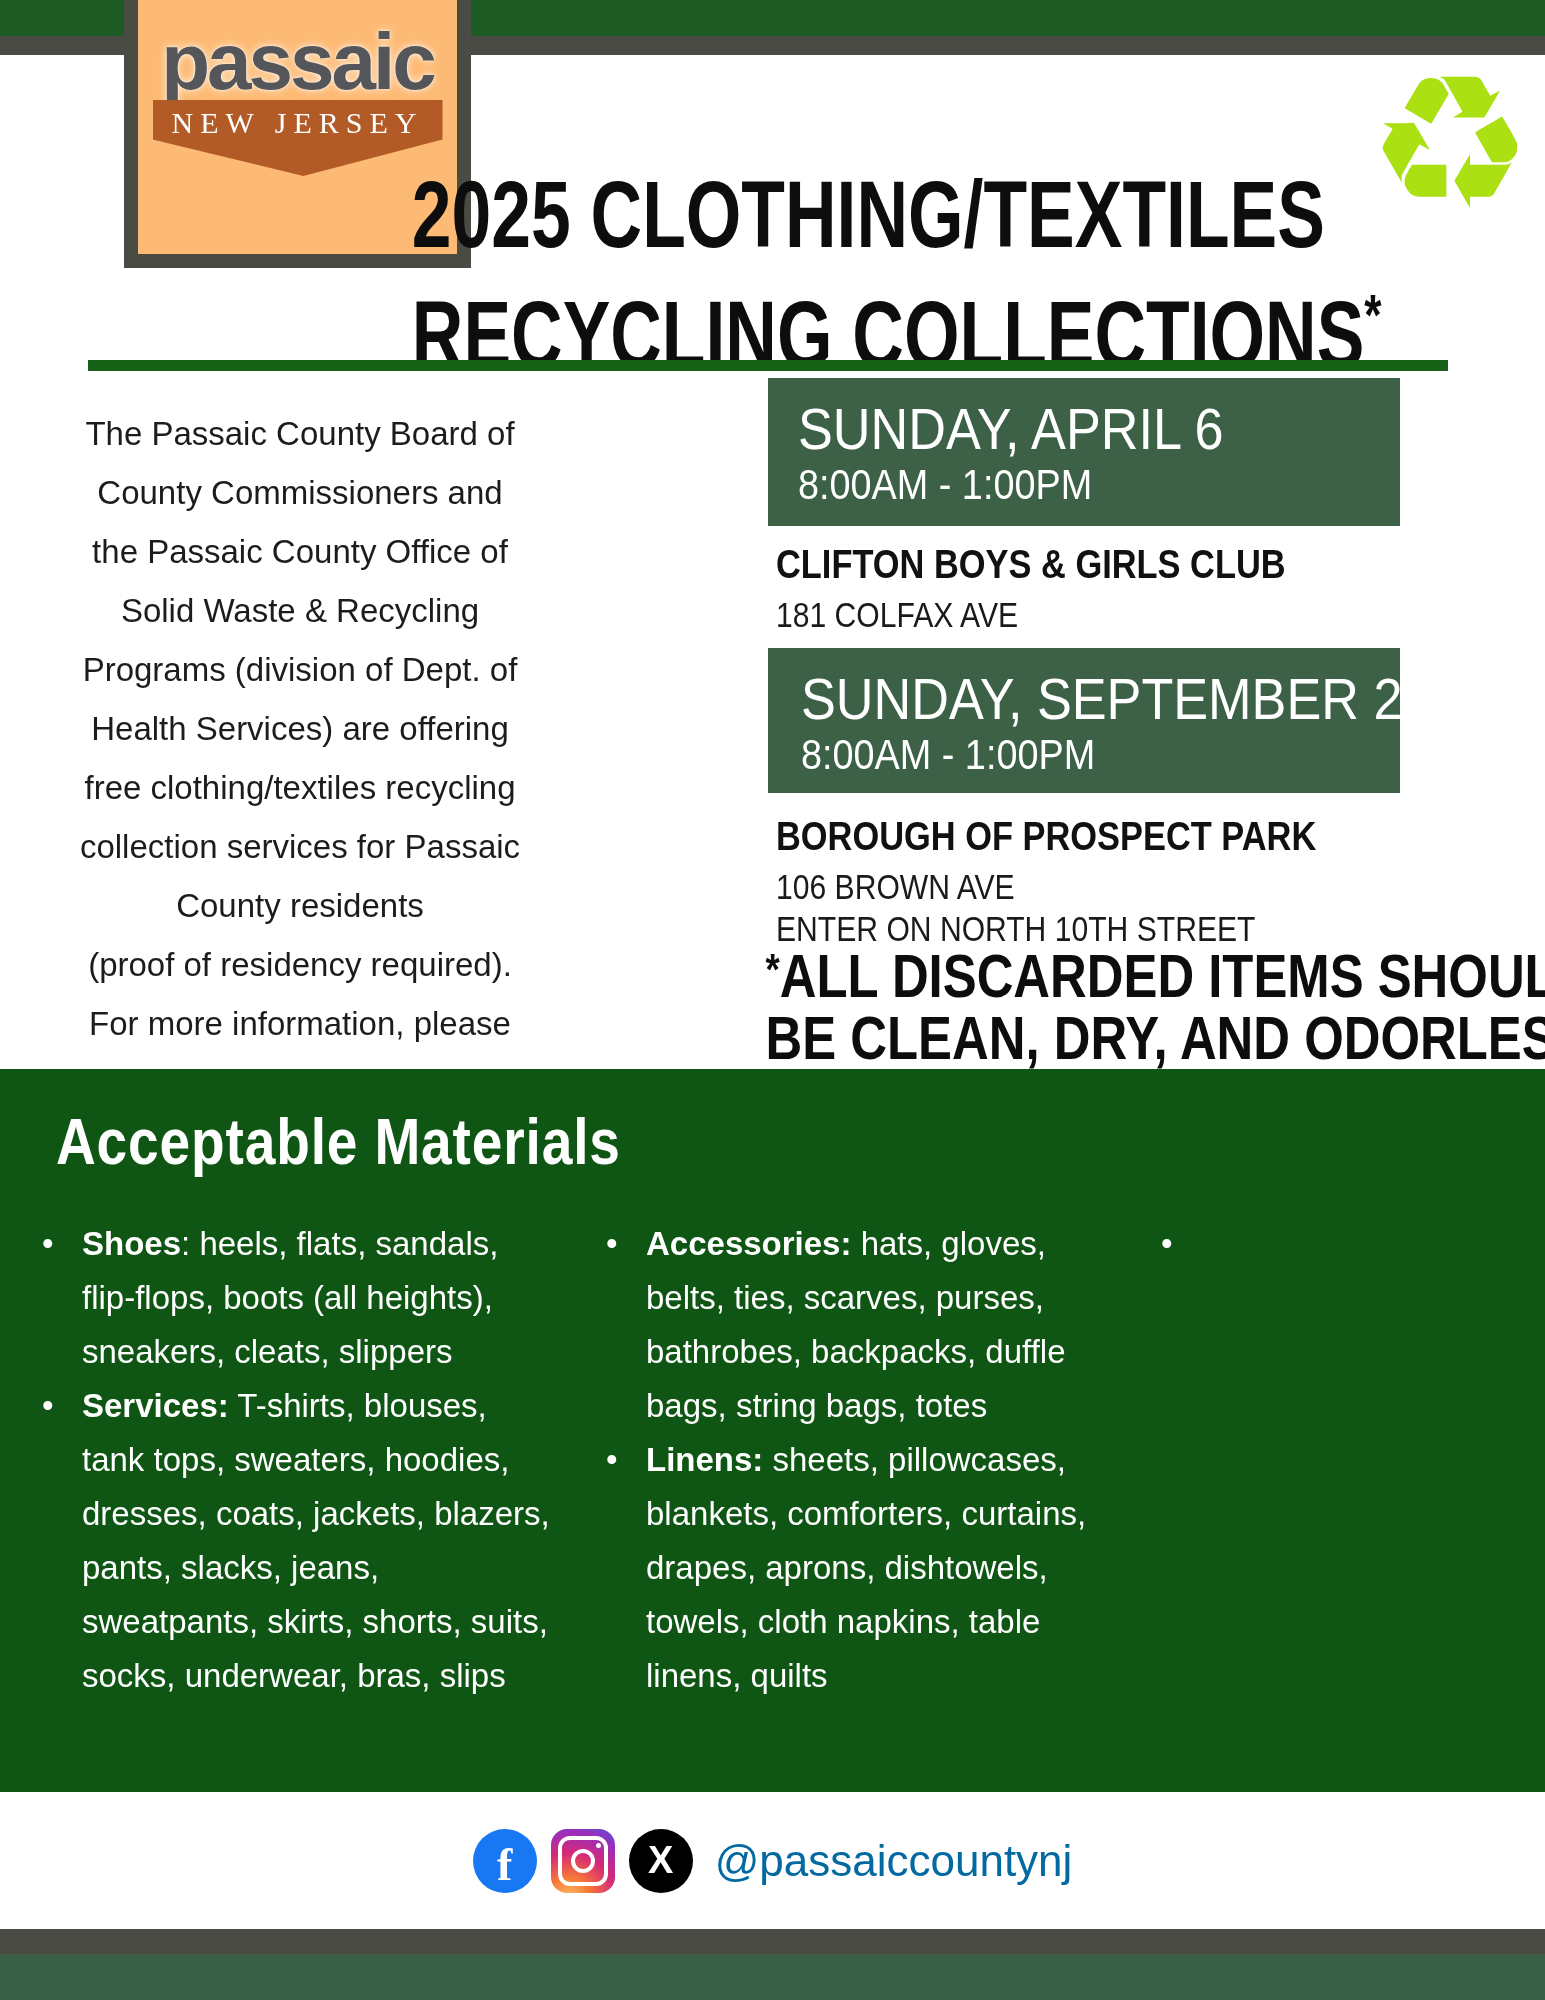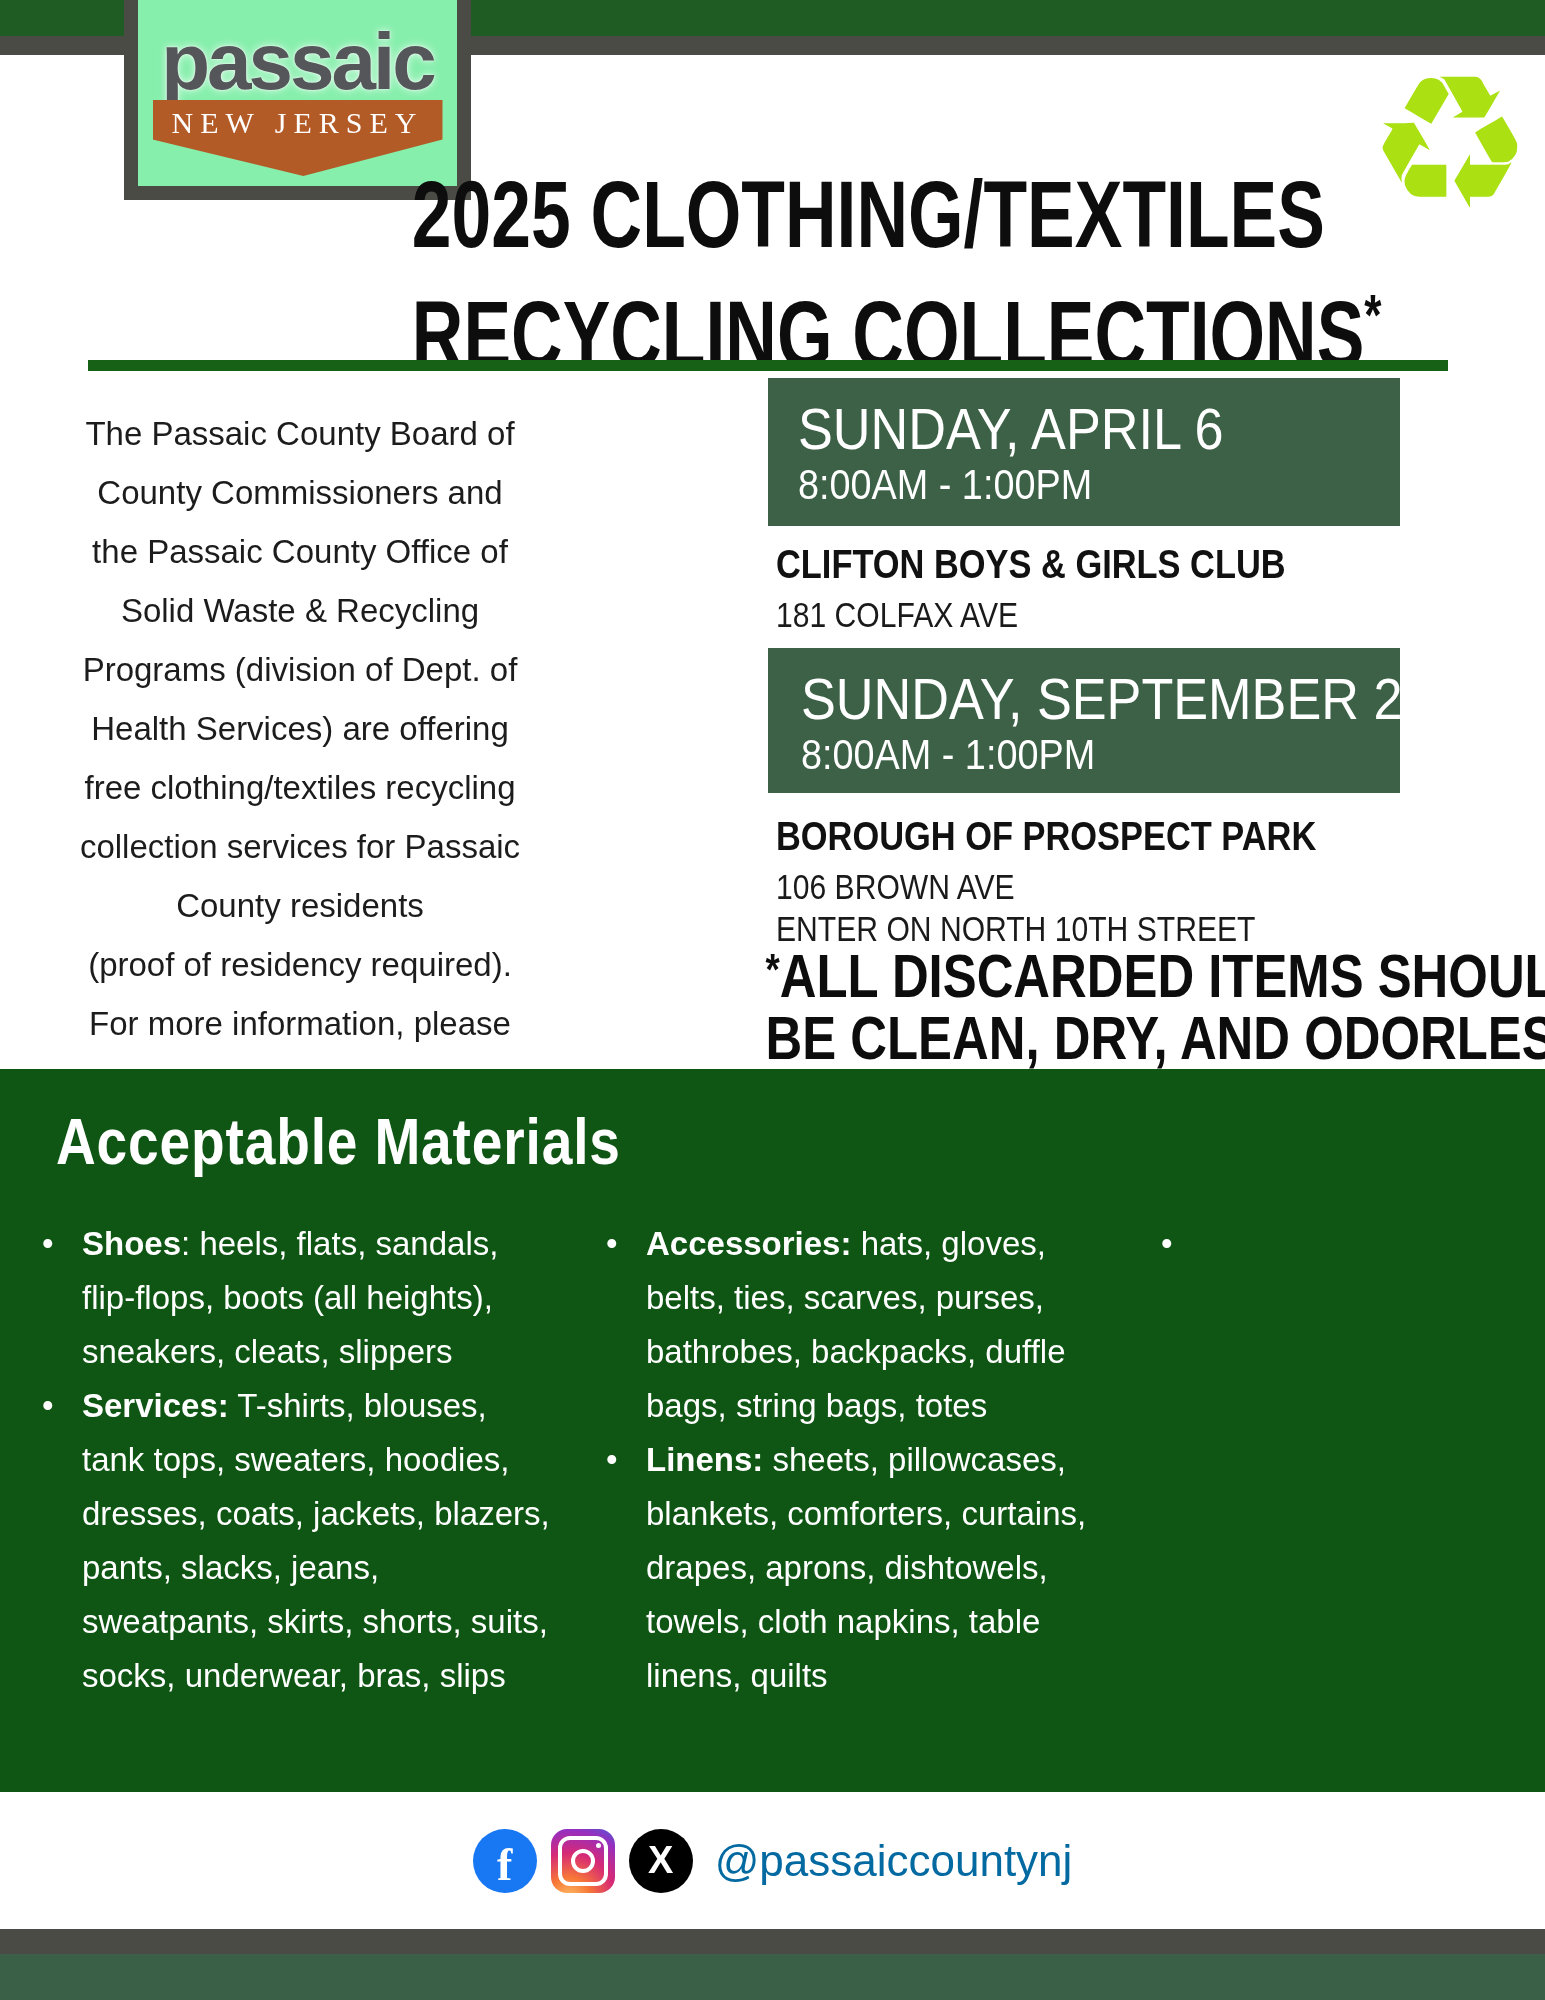--- a/index.html
+++ b/index.html
@@ -4,21 +4,21 @@
 <style>
   html,body{margin:0;padding:0;}
   body{font-family:"Liberation Sans",sans-serif;background:#888;}
   .page{position:relative;width:1545px;height:2000px;background:#ffffff;overflow:hidden;margin:0 auto;}
 
   
   .top-bar{position:absolute;left:0;top:0;width:1545px;height:36px;background:#1e5c23;}
   .top-gray{position:absolute;left:0;top:36px;width:1545px;height:19px;background:#4b4b46;}
 
   
-  .logo-box{position:absolute;left:124px;top:0;width:347px;height:200px;background:#86efac;
+  .logo-box{position:absolute;left:124px;top:0;width:347px;height:268px;background:#fdba74;
     border:14px solid #4b4b46;border-top:none;box-sizing:border-box;text-align:center;}
   .logo-passaic{margin-top:26px;font-size:80px;font-weight:700;letter-spacing:-3px;color:#54565a;line-height:.9;
     text-shadow:0 0 2px rgba(255,255,255,.95),0 0 9px rgba(255,255,255,.8);}
   .logo-county{font-size:62px;font-weight:700;letter-spacing:2px;line-height:1.0;color:rgba(30,92,35,.15);
     -webkit-text-stroke:2.5px #9aa0a2;text-shadow:0 0 6px rgba(255,255,255,.55);}
   .logo-banner{position:relative;margin:2px auto 0;width:290px;height:76px;background:#b35b27;
     clip-path:polygon(0 0,100% 0,100% 52%,52% 100%,0 52%);
     display:flex;justify-content:center;}
   .logo-nj{font-family:"Liberation Serif",serif;color:#ffffff;font-size:30px;letter-spacing:7px;margin-top:6px;}
 

